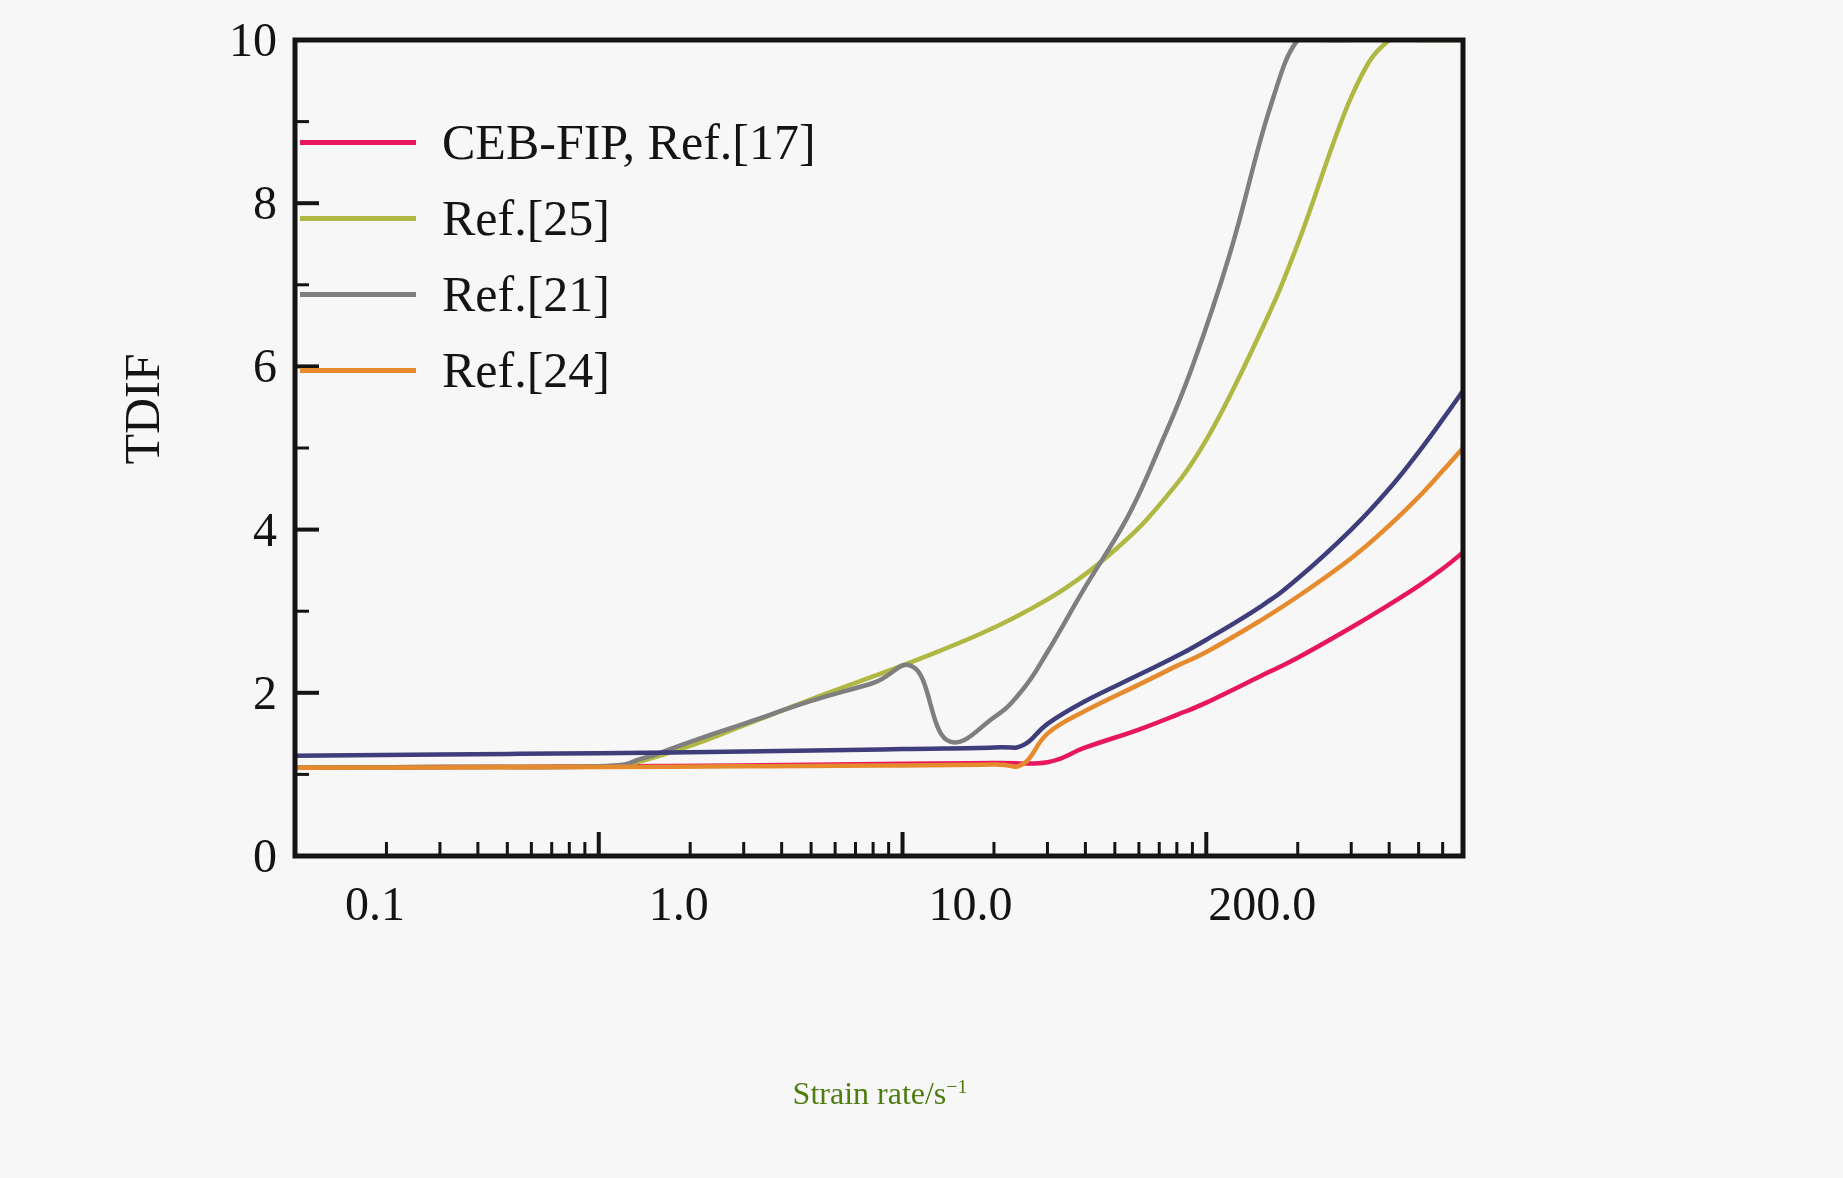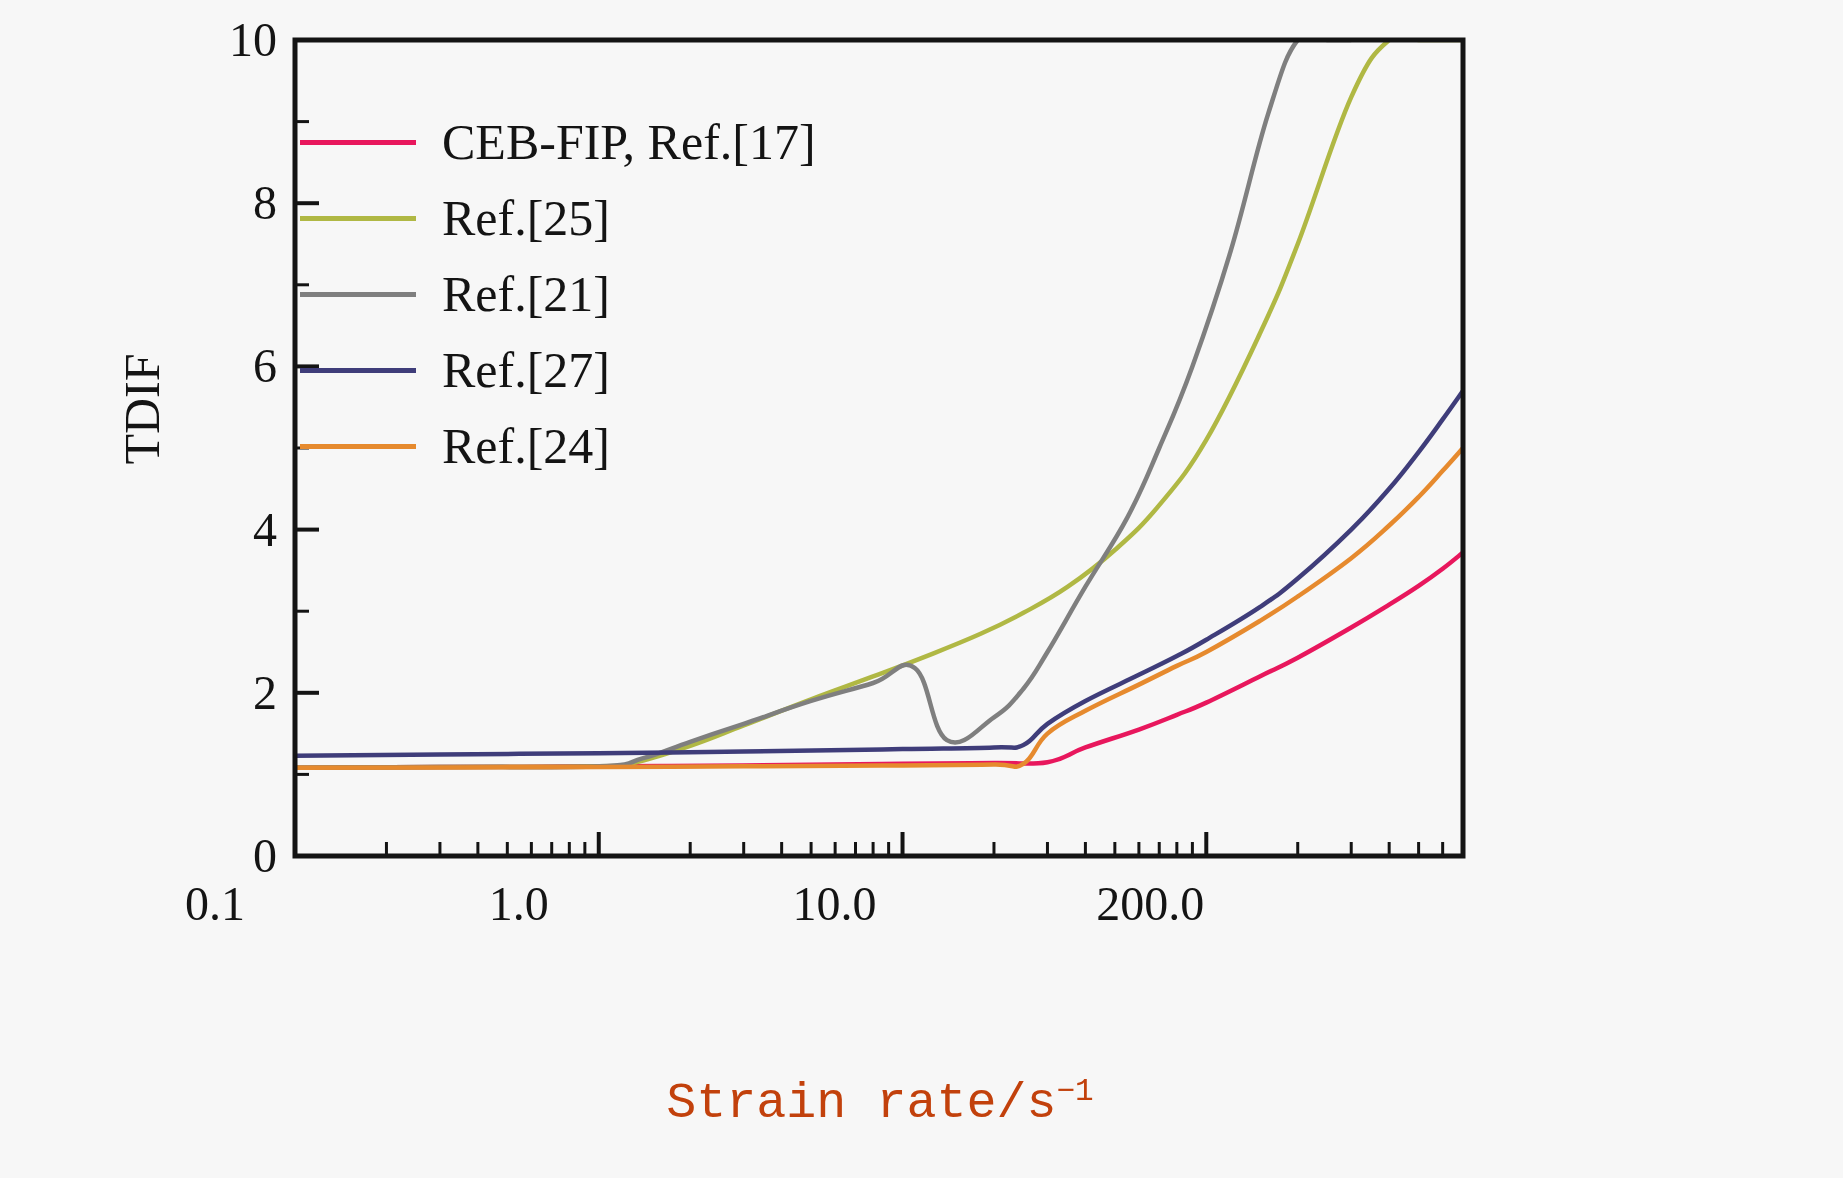--- a/index.html
+++ b/index.html
@@ -50,45 +50,45 @@
     font-size: 48px;
     line-height: 1;
     color: #141414;
     white-space: nowrap;
     font-family: "Liberation Serif", "DejaVu Serif", serif;
   }
   .ytick-label {
     text-align: right;
   }
   .xtick-label {
-    text-align: left;
+    text-align: right;
   }
   #ylabel {
     position: absolute;
     left: -8px;
     top: 380px;
     width: 300px;
     text-align: center;
     font-size: 50px;
     color: #141414;
     transform: rotate(-90deg);
     transform-origin: center center;
     white-space: nowrap;
     font-family: "Liberation Serif", "DejaVu Serif", serif;
   }
   #xlabel {
     position: absolute;
     left: 295px;
     top: 1075px;
     width: 1170px;
     text-align: center;
-    font-size: 50px;
-    color: #c2410c;
-    white-space: nowrap;
-    font-family: Liberation Mono, monospace;
+    font-size: 32px;
+    color: #4d7c0f;
+    white-space: nowrap;
+    font-family: Liberation Serif, serif;
   }
   #xlabel sup {
     font-size: 0.62em;
     vertical-align: 0.55em;
     line-height: 0;
   }
   #legend {
     position: absolute;
     left: 300px;
     top: 104px;
@@ -209,22 +209,18 @@
       </div>
       <div class="legend-row">
         <div class="legend-swatch" style="border-top-color: rgb(176, 184, 68);"></div>
         <div class="legend-text">Ref.[25]</div>
       </div>
       <div class="legend-row">
         <div class="legend-swatch" style="border-top-color: rgb(127, 127, 127);"></div>
         <div class="legend-text">Ref.[21]</div>
       </div>
       <div class="legend-row">
-        <div class="legend-swatch" style="border-top-color: rgb(63, 61, 122);"></div>
-        <div class="legend-text">Ref.[27]</div>
-      </div>
-      <div class="legend-row">
         <div class="legend-swatch" style="border-top-color: rgb(230, 138, 46);"></div>
         <div class="legend-text">Ref.[24]</div>
       </div>
     </div>
 
 </div>
 
 </body></html>

